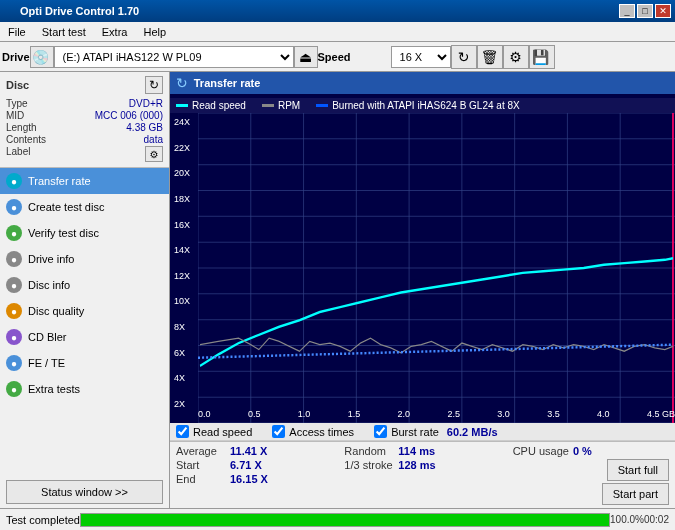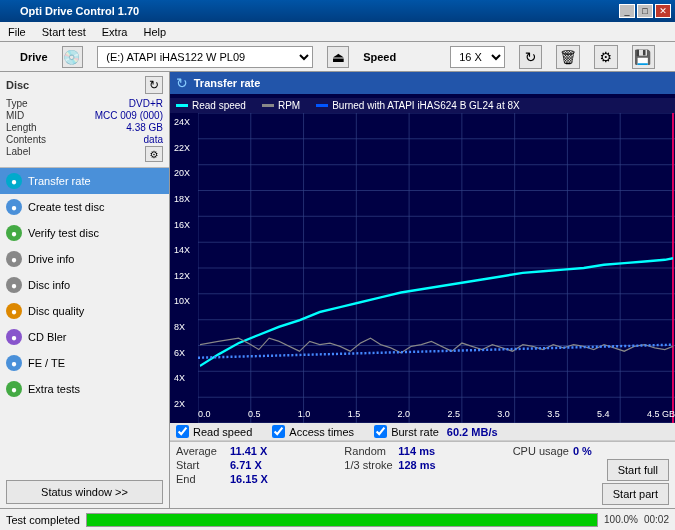--- a/index.html
+++ b/index.html
@@ -10,21 +10,21 @@
     .title-bar-text { font-size: 11px; font-weight: bold; }
     .title-bar-buttons { display: flex; gap: 2px; }
     .tb-btn { width: 16px; height: 14px; border: 1px solid #fff; background: #c0c0c0; font-size: 9px; display: flex; align-items: center; justify-content: center; cursor: pointer; color: #000; }
     .tb-btn.close { background: #c0392b; color: white; }
 
     
     .menu-bar { background: #f0f0f0; height: 20px; display: flex; align-items: center; border-bottom: 1px solid #999; }
     .menu-item { padding: 2px 8px; font-size: 11px; cursor: pointer; height: 100%; display: flex; align-items: center; }
 
     
-    .drive-bar { background: #f0f0f0; height: 30px; display: flex; align-items: center; padding: 2px 20px; gap: 14px; border-bottom: 1px solid #999; }
+    .drive-bar { background: #f0f0f0; height: 30px; display: flex; align-items: center; padding: 2px 2px; gap: 0; border-bottom: 1px solid #999; }
     .drive-label { font-size: 11px; font-weight: bold; }
     .drive-select { height: 22px; font-size: 11px; width: 240px; background: white; border: 1px solid #999; padding: 1px 4px; }
     .drive-icon-btn { width: 24px; height: 22px; background: #e8e8e8; border: 1px solid #999; display: flex; align-items: center; justify-content: center; cursor: pointer; font-size: 14px; }
     .speed-label { font-size: 11px; font-weight: bold; }
     .speed-select { height: 22px; font-size: 11px; width: 60px; background: white; border: 1px solid #999; padding: 1px 4px; margin-left: 40px; }
     .icon-btn { width: 26px; height: 24px; background: #e8e8e8; border: 1px solid #999; display: flex; align-items: center; justify-content: center; cursor: pointer; font-size: 14px; }
 
     
     .main-layout { display: flex; height: calc(530px - 22px - 20px - 30px - 22px); }
 
@@ -47,21 +47,21 @@
     .nav-icon.cyan { background: #00aacc; color: white; }
     .nav-icon.green { background: #44aa44; color: white; }
     .nav-icon.gray { background: #888; color: white; }
     .nav-icon.orange { background: #dd8800; color: white; }
     .nav-icon.purple { background: #8855cc; color: white; }
 
     
     .status-btn { margin: 4px 6px; height: 24px; background: #e8e8e8; border: 1px solid #999; display: flex; align-items: center; justify-content: center; cursor: pointer; font-size: 11px; }
 
     
-    .progress-area { background: #f0f0f0; height: 22px; border-top: 1px solid #999; display: flex; align-items: center; padding: 2px 6px; gap: 6px; }
+    .progress-area { background: #f0f0f0; height: 22px; border-top: 1px solid #999; display: flex; align-items: center; padding: 2px 6px; }
     .progress-bar-outer { flex: 1; height: 14px; background: white; border: 1px solid #999; }
     .progress-bar-inner { height: 100%; background: #00cc00; }
     .progress-text { font-size: 10px; color: #333; }
 
     
     .content { flex: 1; background: #e8e8e8; display: flex; flex-direction: column; }
     .content-header { background: #2255aa; color: white; height: 22px; display: flex; align-items: center; padding: 0 6px; gap: 6px; }
     .content-title { font-size: 11px; font-weight: bold; }
     .content-icon { font-size: 14px; color: #88ccff; }
 
@@ -128,21 +128,21 @@
       <div class="disc-header">
         <span class="disc-title">Disc</span>
         <div class="disc-refresh">↻</div>
       </div>
       <div class="disc-row">
         <span class="disc-key">Type</span>
         <span class="disc-val">DVD+R</span>
       </div>
       <div class="disc-row">
         <span class="disc-key">MID</span>
-        <span class="disc-val">MCC 009 (000)</span>
+        <span class="disc-val">MCC 006 (000)</span>
       </div>
       <div class="disc-row">
         <span class="disc-key">Length</span>
         <span class="disc-val">4.38 GB</span>
       </div>
       <div class="disc-row">
         <span class="disc-key">Contents</span>
         <span class="disc-val">data</span>
       </div>
       <div class="disc-row">
@@ -348,21 +348,21 @@
           
           <div style="display:flex;justify-content:space-between;padding:0 0 0 0;color:white;font-size:9px;position:absolute;bottom:4px;left:0;right:0;">
             <span>0.0</span>
             <span>0.5</span>
             <span>1.0</span>
             <span>1.5</span>
             <span>2.0</span>
             <span>2.5</span>
             <span>3.0</span>
             <span>3.5</span>
-            <span>5.4</span>
+            <span>4.0</span>
             <span>4.5 GB</span>
           </div>
         </div>
       </div>
     </div>
 
     <div class="checkboxes-row">
       <div class="checkbox-item">
         <input type="checkbox" checked="" style="">
         <label>Read speed</label>

